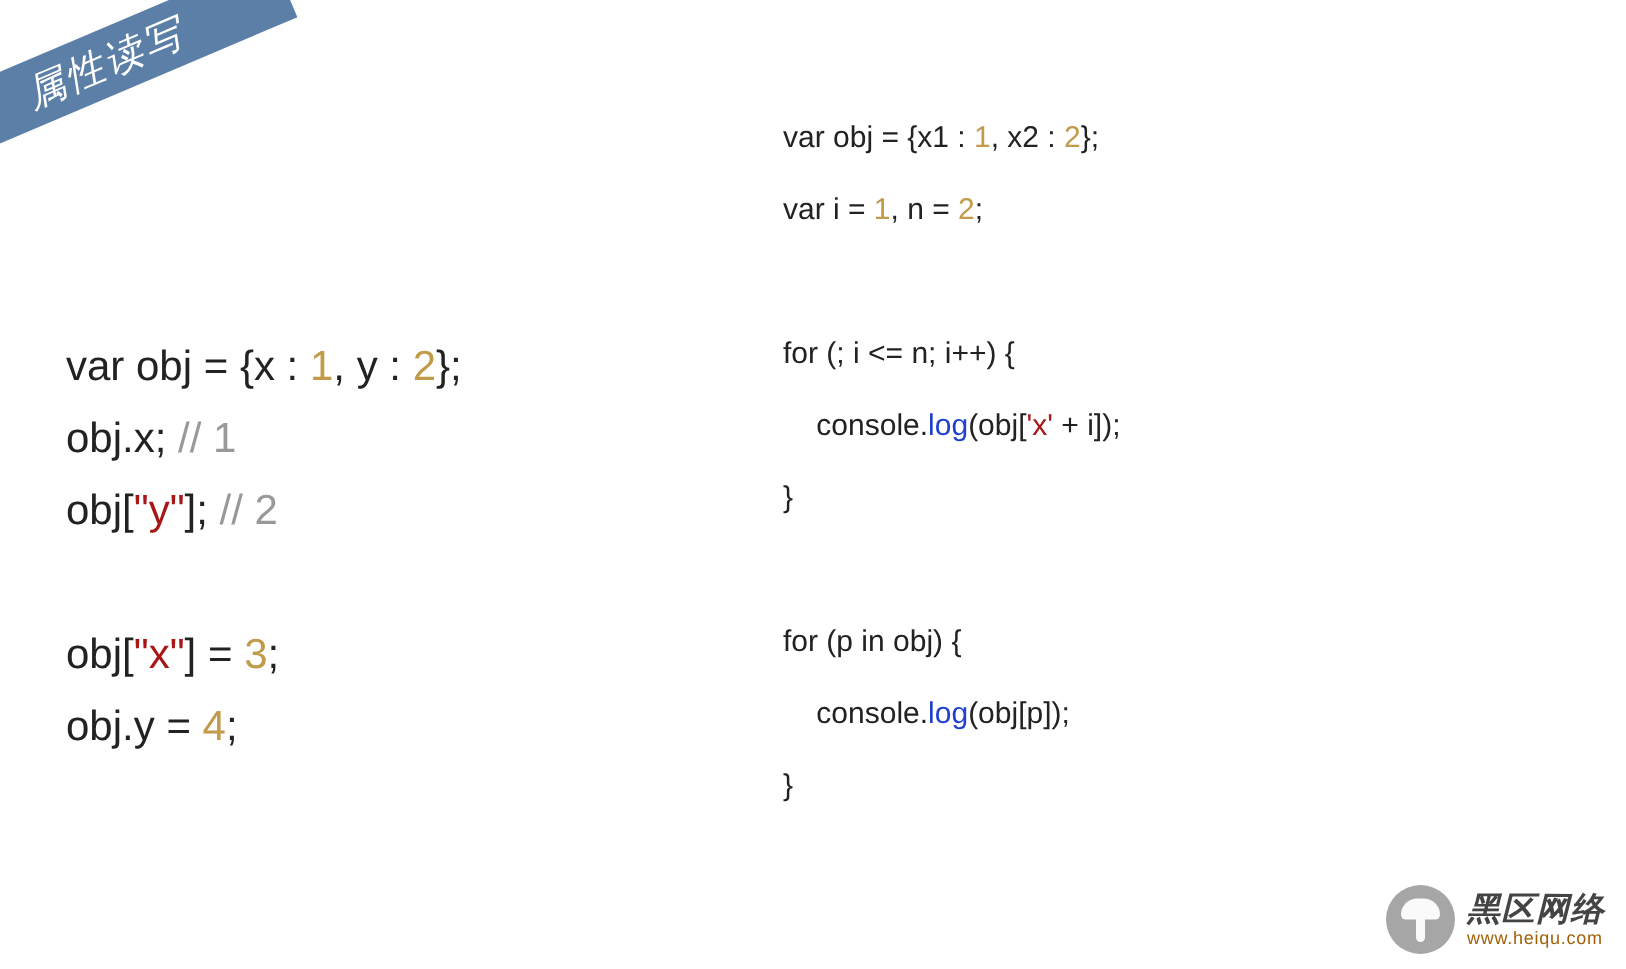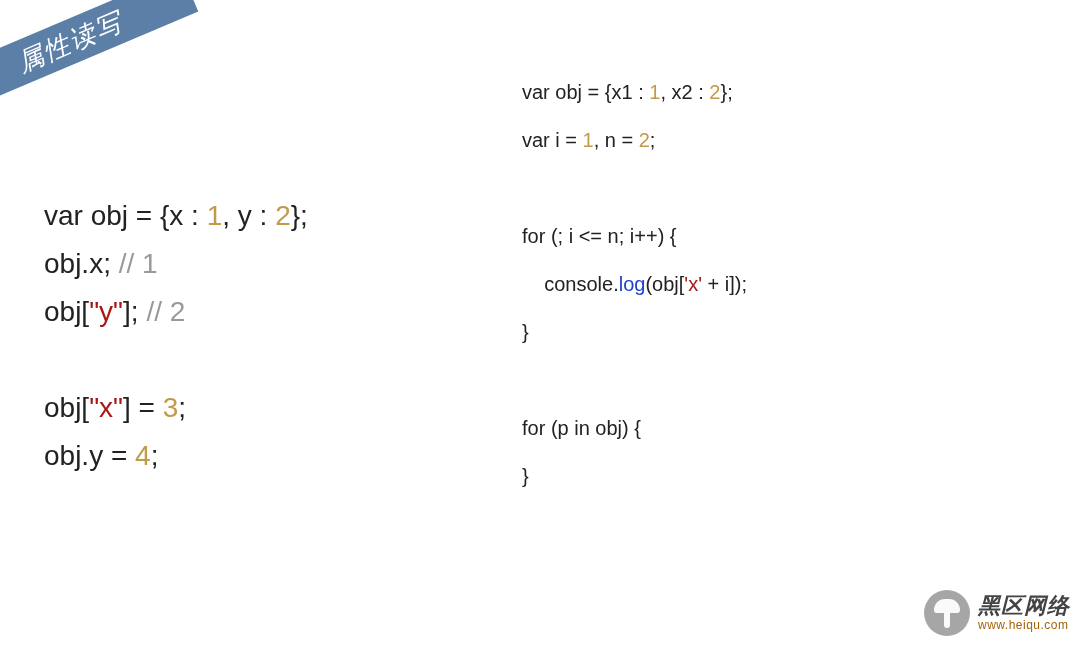--- a/index.html
+++ b/index.html
@@ -24,21 +24,21 @@
       font-style: italic;
       line-height: 44px;
       text-align: center;
       transform: rotate(-23deg);
       letter-spacing: 2px;
     }
     
     .code-left {
       position: absolute;
       left: 44px;
-      top: 192px;
+      top: 220px;
       font-size: 28px;
       line-height: 48px;
     }
     
     .code-right {
       position: absolute;
       left: 522px;
       top: 68px;
       font-size: 20px;
       line-height: 48px;
@@ -112,20 +112,21 @@
 
 <div class="code-right">
   <div class="code-line"><span class="t-default">var obj = {x1 : </span><span class="t-num">1</span><span class="t-default">, x2 : </span><span class="t-num">2</span><span class="t-default">};</span></div>
   <div class="code-line"><span class="t-default">var i = </span><span class="t-num">1</span><span class="t-default">, n = </span><span class="t-num">2</span><span class="t-default">;</span></div>
   <div class="blank"></div>
   <div class="code-line"><span class="t-default">for (; i &lt;= n; i++) {</span></div>
   <div class="code-line"><span class="t-default">    console.</span><span class="t-func">log</span><span class="t-default">(obj[</span><span class="t-str">'x'</span><span class="t-default"> + i]);</span></div>
   <div class="code-line"><span class="t-default">}</span></div>
   <div class="blank"></div>
   <div class="code-line"><span class="t-default">for (p in obj) {</span></div>
+  <div class="code-line"><span class="t-default">    console.</span><span class="t-func">log</span><span class="t-default">(obj[p]);</span></div>
   <div class="code-line"><span class="t-default">}</span></div>
 </div>
 
 <div class="watermark">
   <div class="wm-icon"></div>
   <div class="wm-text">
     <div class="wm-title">黑区网络</div>
     <div class="wm-url">www.heiqu.com</div>
   </div>
 </div>

